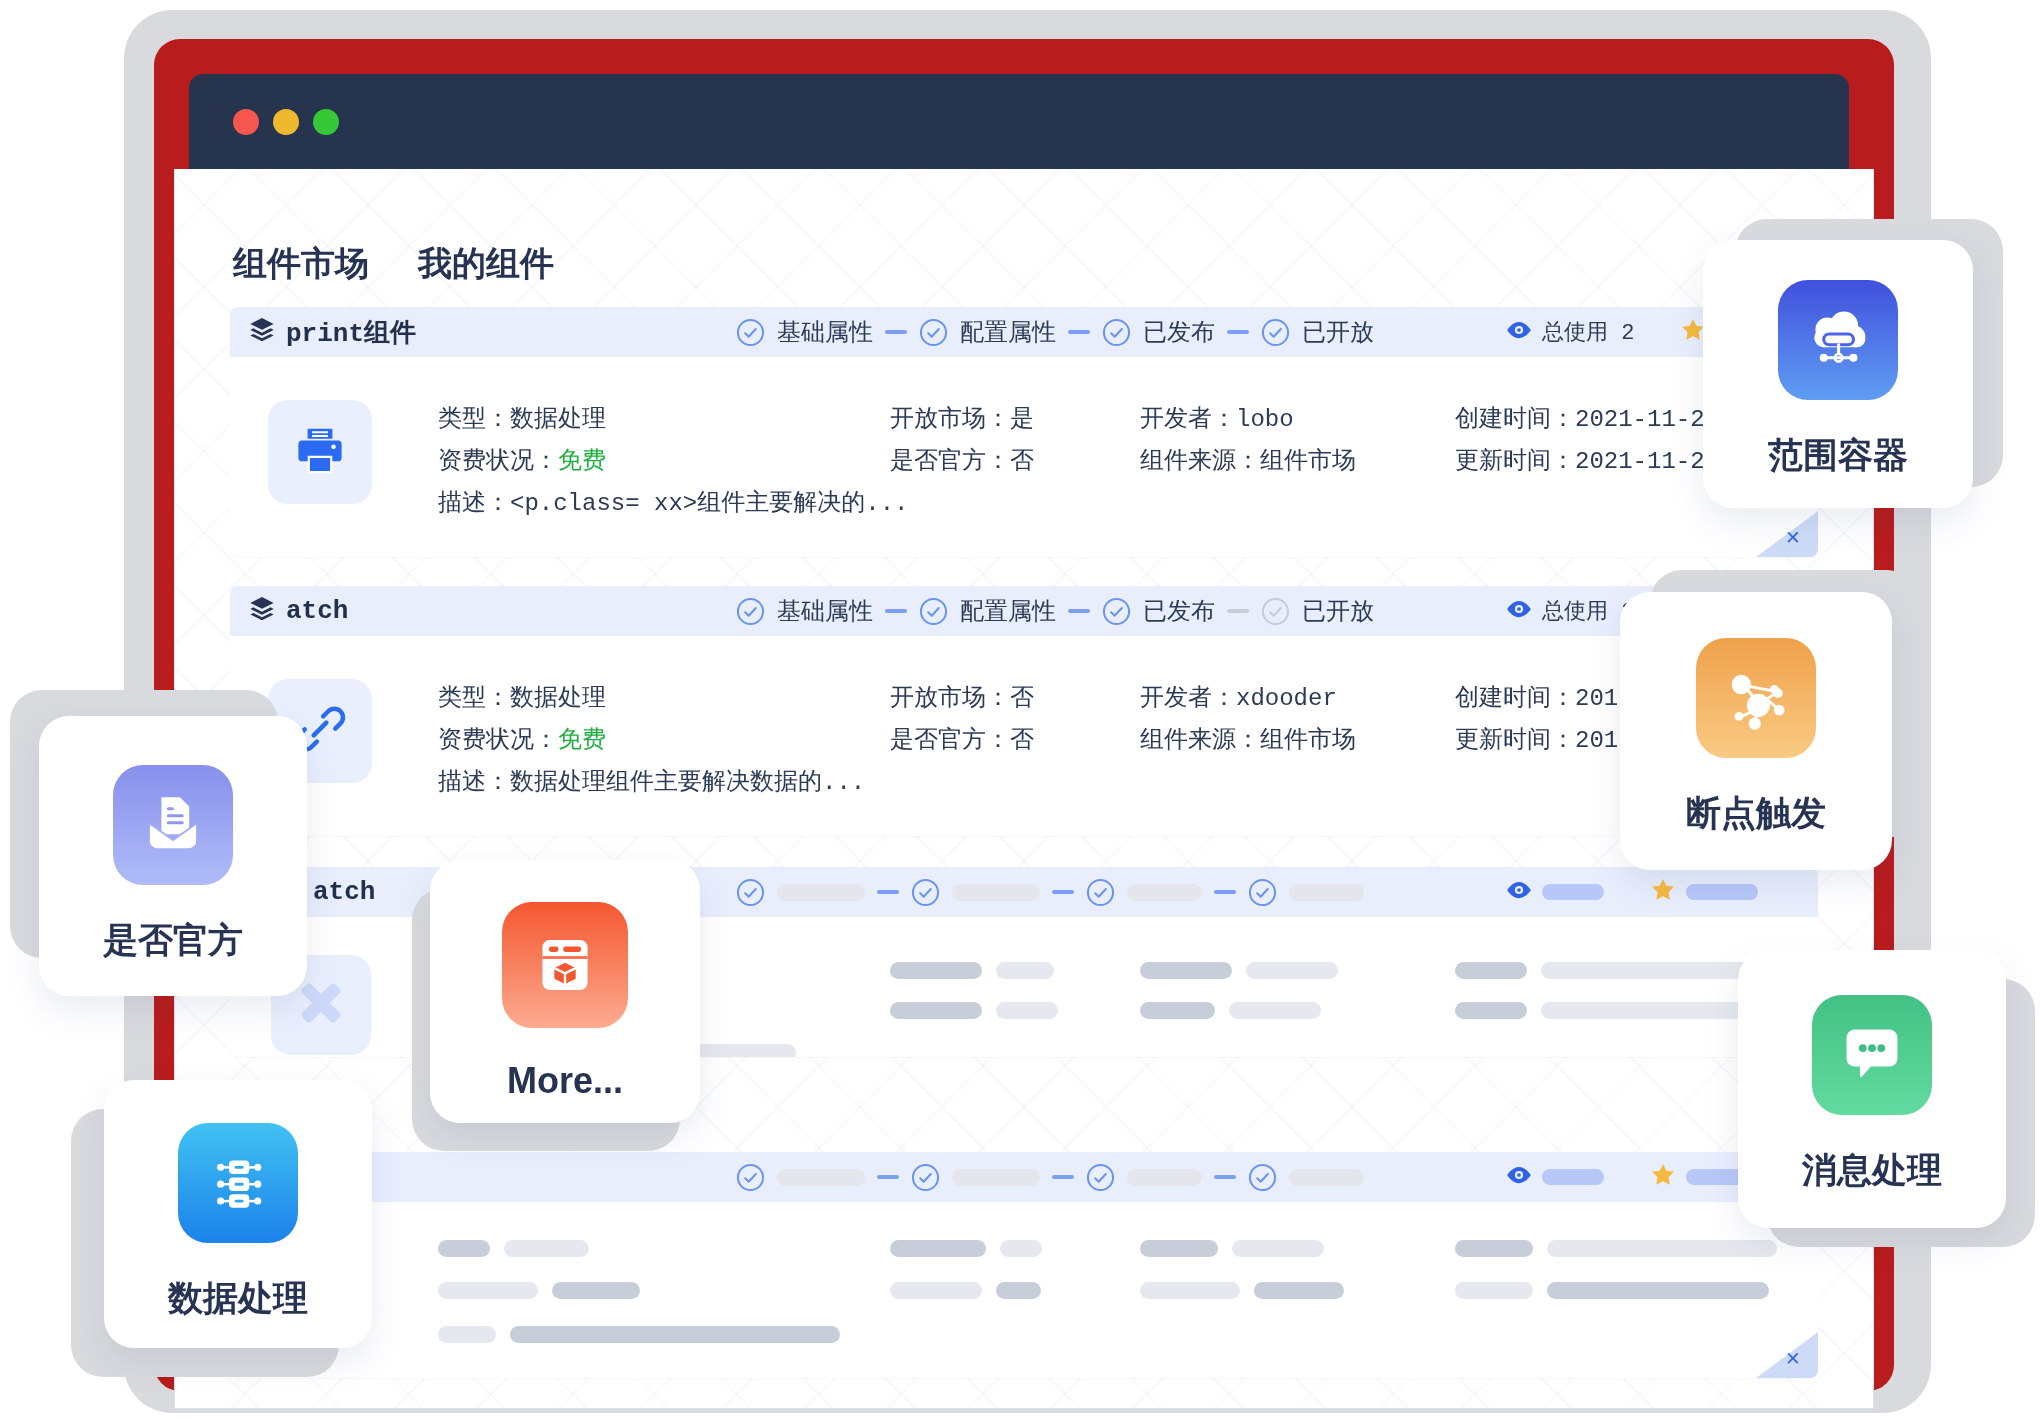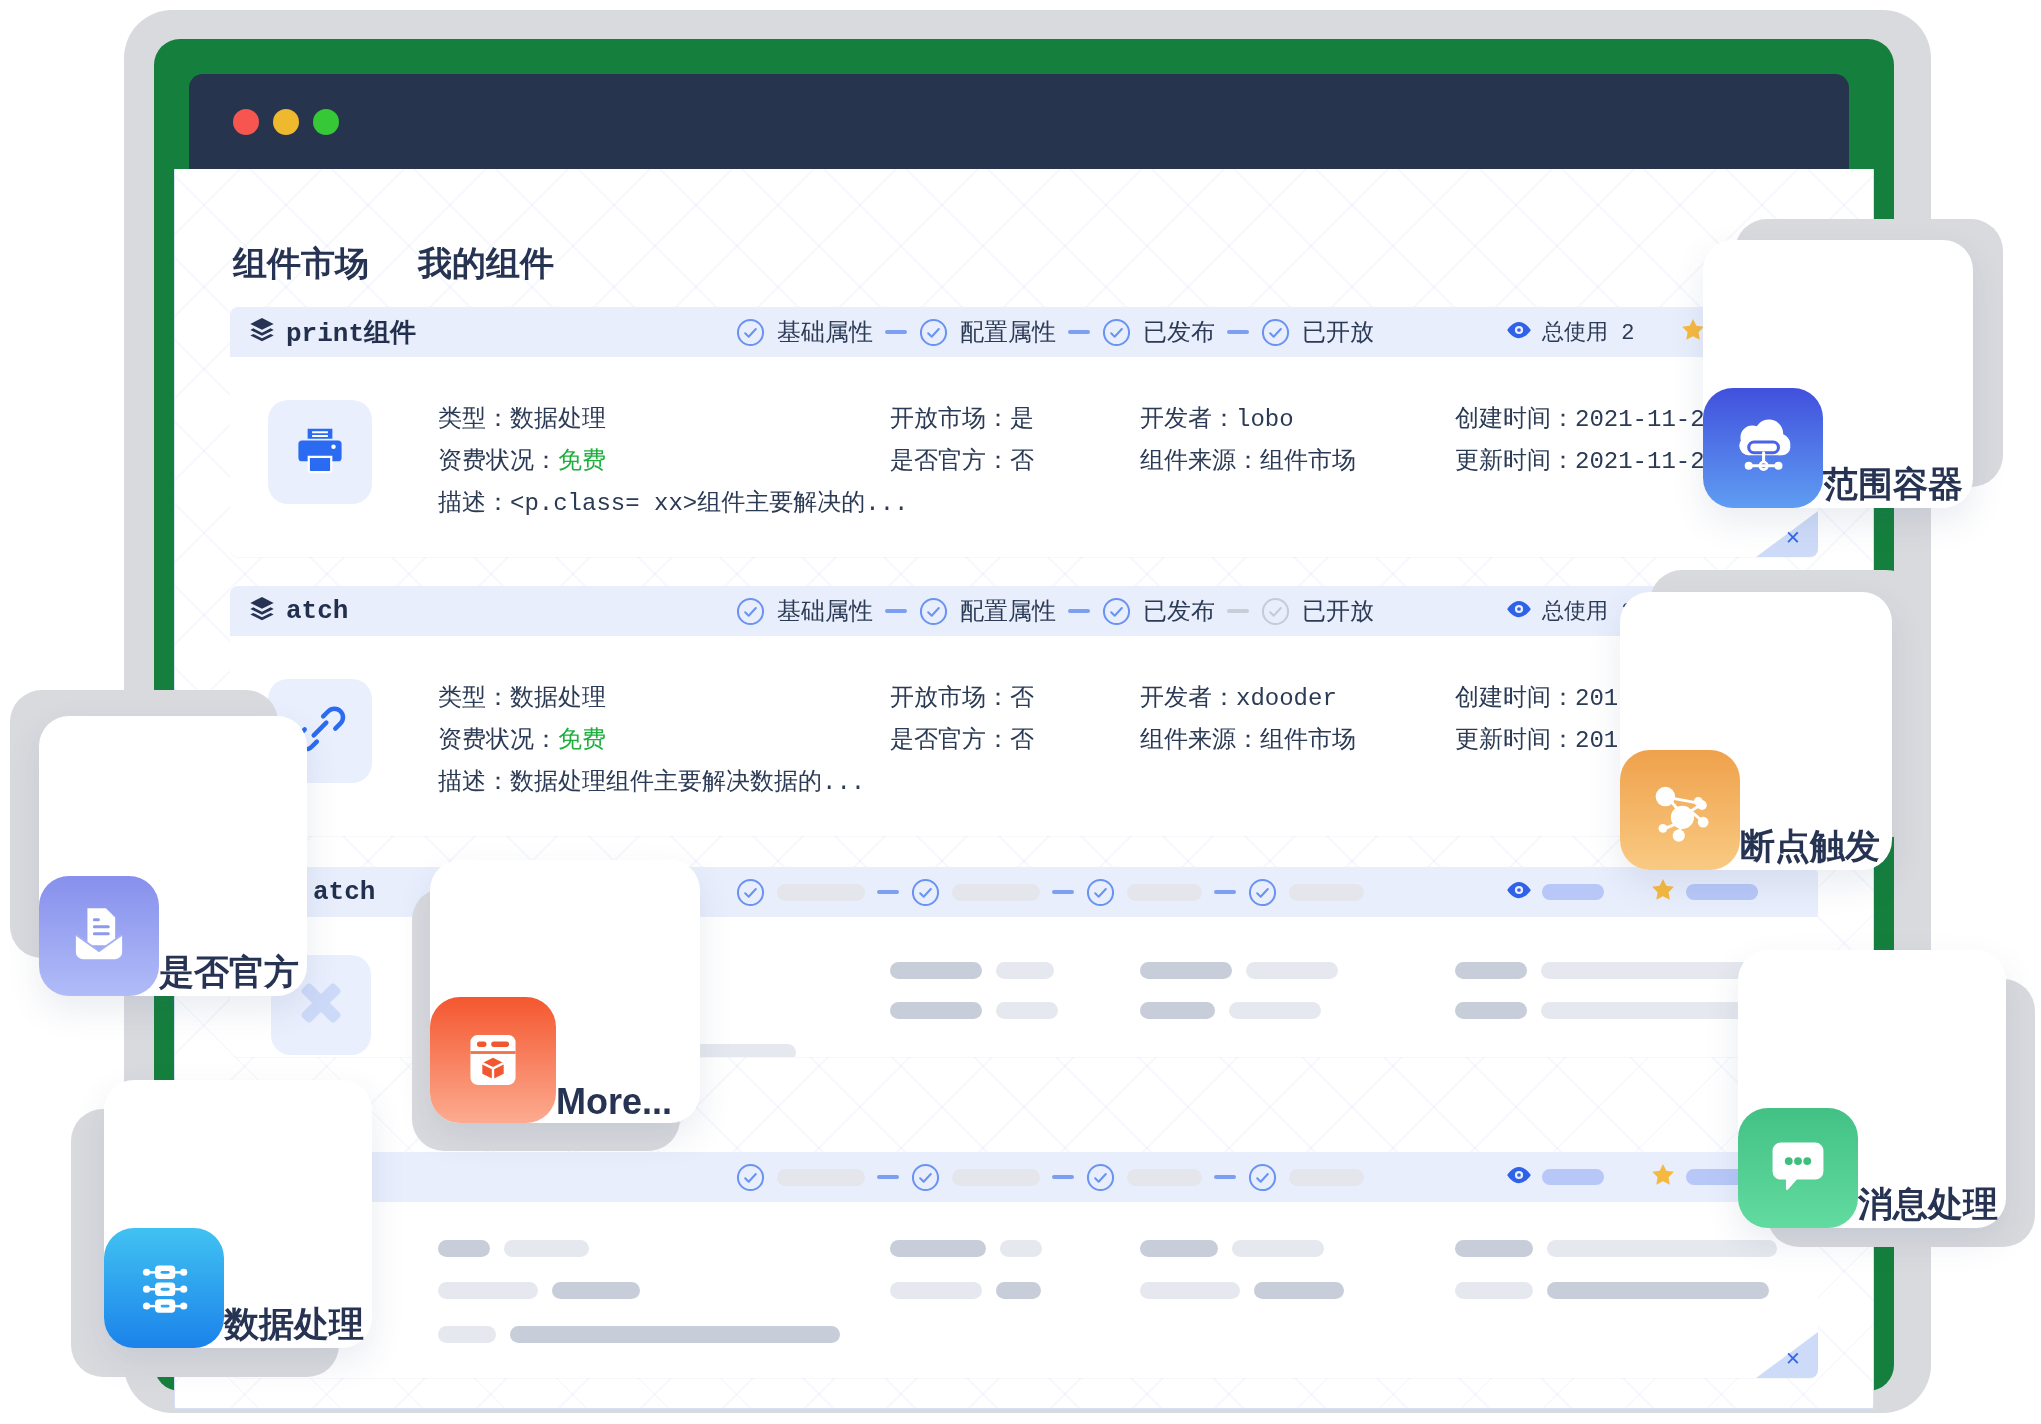--- a/index.html
+++ b/index.html
@@ -3,21 +3,21 @@
 <meta charset="utf-8">
 <style>
   html,body{margin:0;padding:0;background:#fff;}
   body{font-family:"Liberation Sans","DejaVu Sans",sans-serif;color:#2b3a55;}
   .stage{position:relative;width:2041px;height:1424px;overflow:hidden;background:#fff;}
 
   
   .frame{position:absolute;left:124px;top:10px;width:1807px;height:1403px;background:#d9dade;border-radius:48px;z-index:0;}
 
   
-  .window{position:absolute;left:154px;top:39px;width:1740px;height:1352px;background:#15803d;border-radius:26px;z-index:1;}
+  .window{position:absolute;left:154px;top:39px;width:1740px;height:1352px;background:#b91c1c;border-radius:26px;z-index:1;}
   .titlebar{position:absolute;left:35px;top:35px;width:1660px;height:95px;background:#27344d;border-radius:14px 14px 0 0;display:flex;align-items:center;padding-left:44px;gap:14px;box-sizing:border-box;}
   .dot{width:26px;height:26px;border-radius:50%;}
 
   .content{position:absolute;left:20px;top:130px;width:1700px;height:1240px;box-sizing:border-box;border:1px solid #d6e1f7;border-top:none;
     background:
       repeating-linear-gradient(45deg, rgba(110,140,235,0.055) 0 2px, transparent 2px 58px),
       repeating-linear-gradient(-45deg, rgba(110,140,235,0.055) 0 2px, transparent 2px 58px),
       #fff;}
 
   .tab{position:absolute;font-size:34px;font-weight:bold;color:#263352;cursor:pointer;}
@@ -47,21 +47,21 @@
   .sb.l{background:#e5e8ee;}
   .hb{height:17px;border-radius:9px;background:#e4e6eb;width:88px;flex:none;}
   .hb.w75{width:75px;}
   .bb{height:16px;border-radius:8px;background:#b7c8f8;flex:none;}
 
   .fold{position:absolute;right:0;bottom:0;width:0;height:0;border-style:solid;border-width:0 0 46px 62px;border-color:transparent transparent #cddbf8 transparent;}
   .fold-x{position:absolute;left:-32px;top:16px;color:#3467e8;font-size:23px;font-weight:bold;line-height:1;cursor:pointer;}
 
   
   .plate{position:absolute;background:#d9dade;border-radius:32px;z-index:9;}
-  .fcard{position:absolute;background:#fff;border-radius:30px;box-shadow:0 14px 34px rgba(45,65,120,0.10);display:flex;align-items:flex-end;z-index:10;box-sizing:border-box;cursor:pointer;}
+  .fcard{position:absolute;background:#fff;border-radius:30px;box-shadow:0 14px 34px rgba(45,65,120,0.10);display:flex;flex-direction:column;align-items:center;z-index:10;box-sizing:border-box;cursor:pointer;}
   .ficon{width:120px;height:120px;border-radius:30px;display:flex;align-items:center;justify-content:center;flex:none;}
   .flabel{margin-top:32px;font-size:35px;font-weight:bold;color:#273352;}
   .g-range{background:linear-gradient(180deg,#4150dd,#5f9df2);}
   .g-break{background:linear-gradient(180deg,#efa14b,#f9ca83);}
   .g-proto{background:linear-gradient(180deg,#8790ec,#b0bcf8);}
   .g-data{background:linear-gradient(180deg,#41c2f2,#1b82ea);}
   .g-more{background:linear-gradient(180deg,#f4572f,#fcab90);}
   .g-msg{background:linear-gradient(180deg,#43c184,#62dba0);}
 </style>
 </head>

